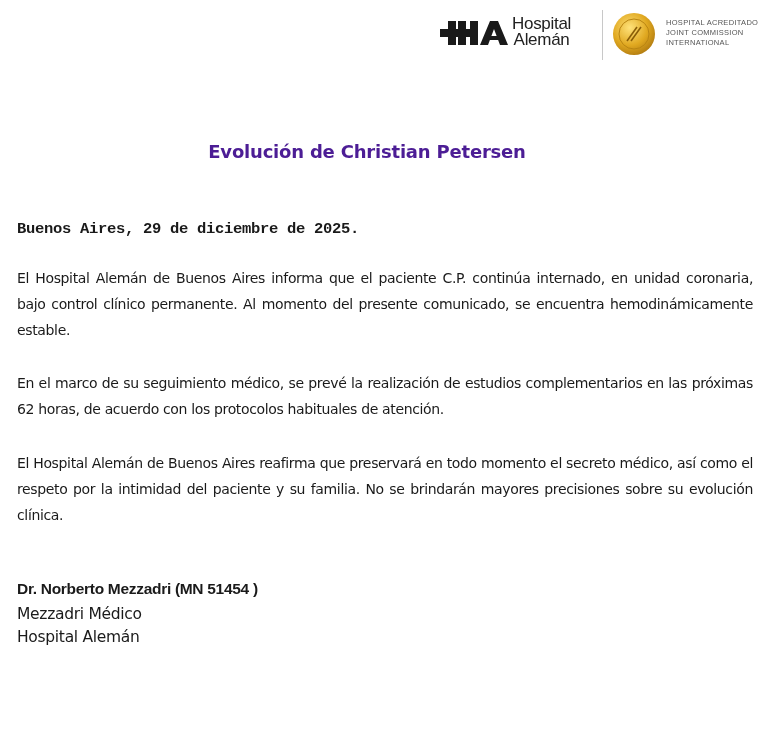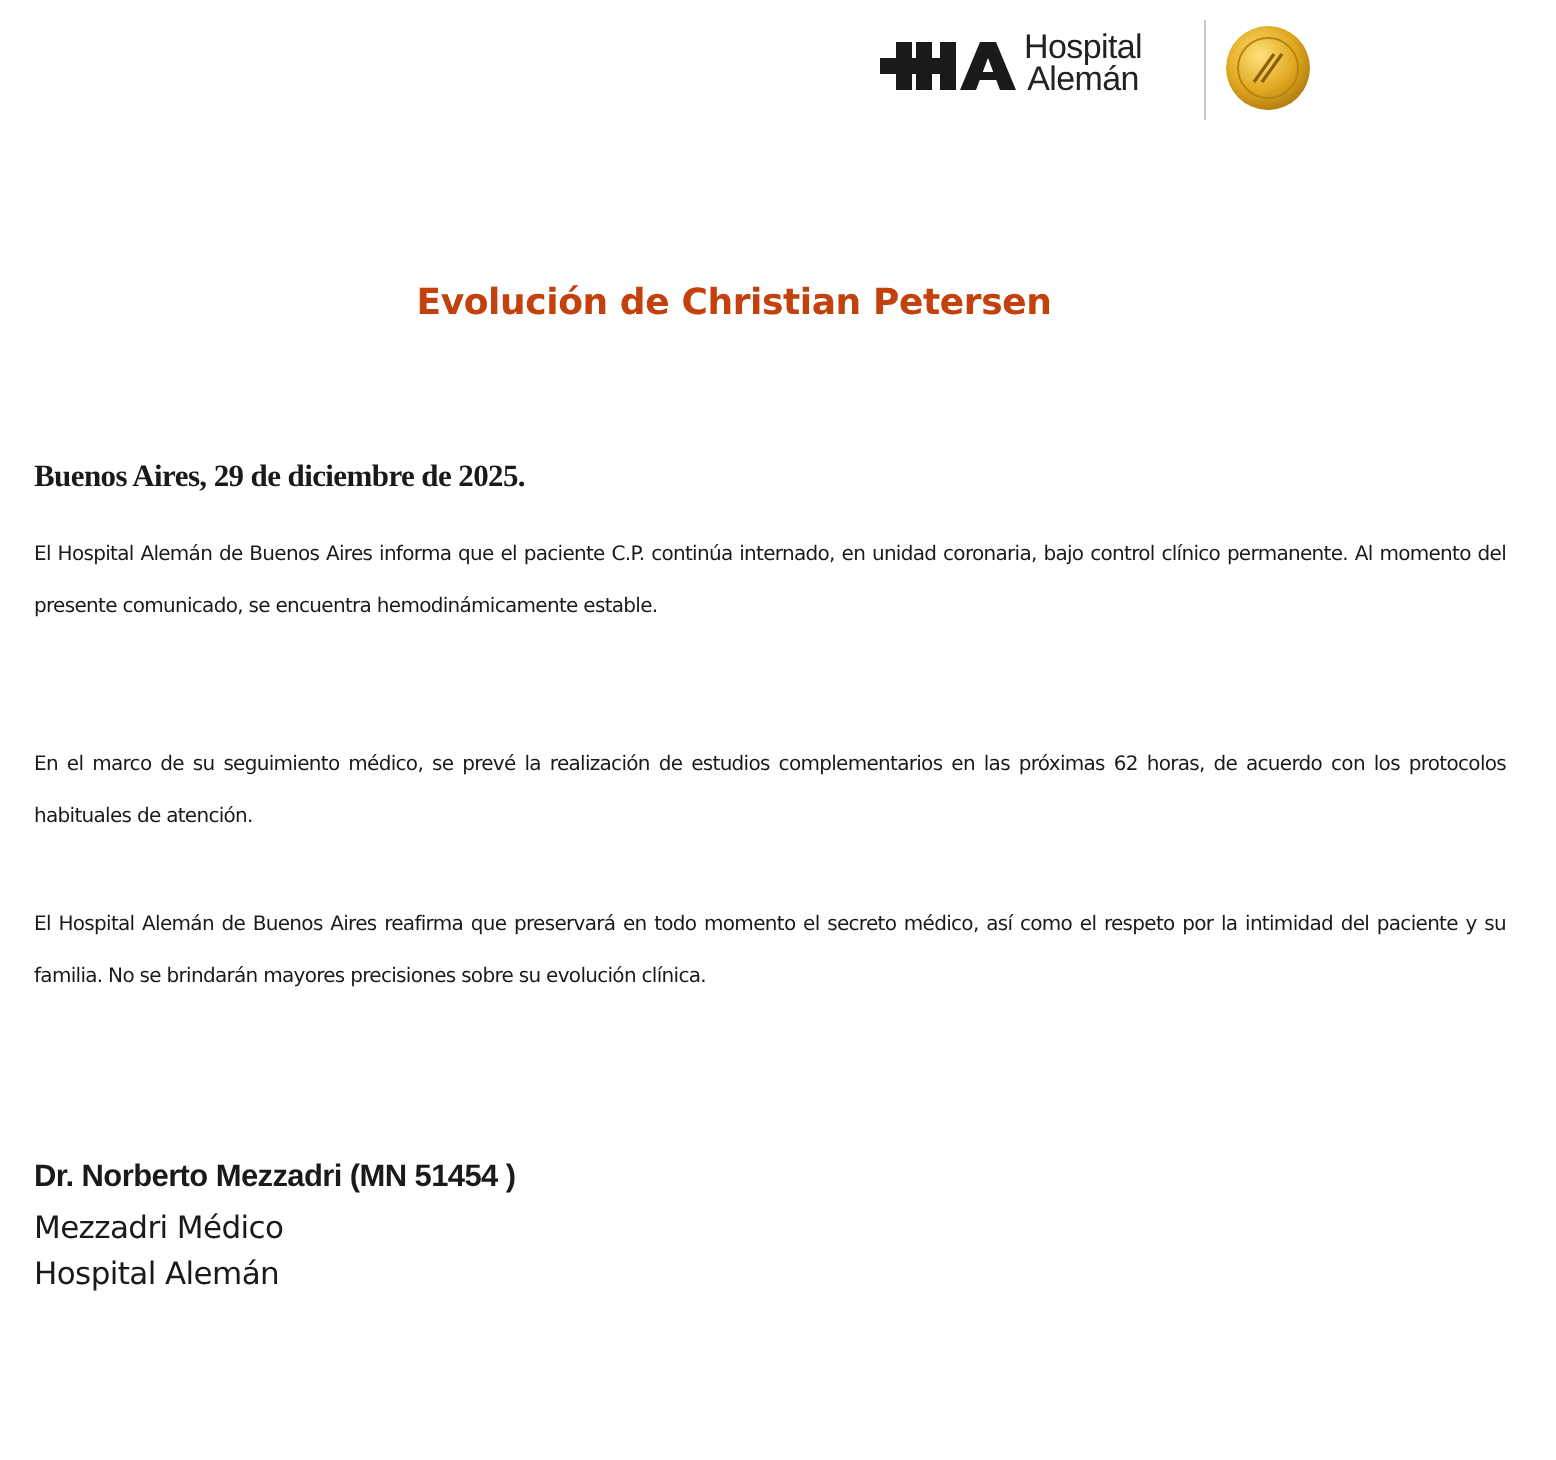--- a/index.html
+++ b/index.html
@@ -3,23 +3,23 @@
   <meta charset="utf-8">
   <style>
     html, body { margin: 0; padding: 0; background: #ffffff; }
     body { width: 778px; height: 730px; position: relative; overflow: hidden; color: #1a1a1a; font-family: "Liberation Sans", sans-serif; }
     .header { position: absolute; top: 6px; left: 440px; width: 338px; height: 52px; }
     .ha-mark { position: absolute; left: 0; top: 12px; width: 70px; height: 30px; }
     .ha-text { position: absolute; left: 72px; top: 10px; font-family: "Liberation Sans", sans-serif; font-size: 17px; line-height: 16px; color: #222; letter-spacing: -0.3px; text-align: center; }
     .divider { position: absolute; left: 162px; top: 4px; width: 1px; height: 50px; background: #c8c8c8; }
     .seal { position: absolute; left: 172px; top: 6px; width: 44px; height: 44px; }
     .accred { position: absolute; left: 226px; top: 12px; font-family: "Liberation Sans", sans-serif; font-size: 7.5px; line-height: 10px; color: #555; letter-spacing: 0.3px; }
-    .title { position: absolute; top: 141px; left: 0; width: 734px; text-align: center; font-size: 18px; font-weight: bold; font-family: "DejaVu Sans", sans-serif; letter-spacing: -0.2px; color: #c2410c; }
-    .date { position: absolute; top: 230px; left: 17px; font-size: 15.5px; font-weight: bold; font-family: Liberation Serif, serif; letter-spacing: -0.3px; }
-    .para { position: absolute; left: 17px; width: 736px; font-size: 10px; line-height: 26px; text-align: justify; font-family: "DejaVu Sans", sans-serif; letter-spacing: -0.35px; }
+    .title { position: absolute; top: 141px; left: 0; width: 734px; text-align: center; font-size: 18px; font-weight: bold; font-family: "DejaVu Sans", sans-serif; letter-spacing: -0.2px; color: #4c1d95; }
+    .date { position: absolute; top: 220px; left: 17px; font-size: 15.5px; font-weight: bold; font-family: Liberation Mono, monospace; letter-spacing: -0.3px; }
+    .para { position: absolute; left: 17px; width: 736px; font-size: 14px; line-height: 26px; text-align: justify; font-family: "DejaVu Sans", sans-serif; letter-spacing: -0.35px; }
     .p1 { top: 265px; }
     .p2 { top: 370px; }
     .p3 { top: 450px; }
     .sig-name { position: absolute; top: 580px; left: 17px; font-size: 15.5px; font-weight: bold; font-family: Liberation Sans, sans-serif; letter-spacing: -0.3px; }
     .sig-line { position: absolute; left: 17px; font-size: 15.5px; font-family: "DejaVu Sans", sans-serif; letter-spacing: -0.3px; }
     .l1 { top: 605px; }
     .l2 { top: 628px; }
   </style>
 </head>
 <body>
@@ -45,20 +45,25 @@
         <stop offset="0%" stop-color="#ffe27a"></stop>
         <stop offset="60%" stop-color="#e0a820"></stop>
         <stop offset="100%" stop-color="#b07a10"></stop>
       </radialGradient>
     </defs>
     <circle cx="22" cy="22" r="21" fill="url(#g)"></circle>
     <circle cx="22" cy="22" r="15" fill="none" stroke="#b98512" stroke-width="1"></circle>
     <line x1="15" y1="29" x2="25" y2="15" stroke="#8a5e08" stroke-width="1.6"></line>
     <line x1="19" y1="29" x2="29" y2="15" stroke="#8a5e08" stroke-width="1.6"></line>
   </svg>
+  <div class="accred">
+    <div>HOSPITAL ACREDITADO</div>
+    <div>JOINT COMMISSION</div>
+    <div>INTERNATIONAL</div>
+  </div>
 </div>
 
 <div class="title">Evolución de Christian Petersen</div>
 <div class="date">Buenos Aires, 29 de diciembre de 2025.</div>
 
 <div class="para p1">El Hospital Alemán de Buenos Aires informa que el paciente C.P. continúa internado, en unidad coronaria, bajo control clínico permanente. Al momento del presente comunicado, se encuentra hemodinámicamente estable.</div>
 <div class="para p2">En el marco de su seguimiento médico, se prevé la realización de estudios complementarios en las próximas 62 horas, de acuerdo con los protocolos habituales de atención.</div>
 <div class="para p3">El Hospital Alemán de Buenos Aires reafirma que preservará en todo momento el secreto médico, así como el respeto por la intimidad del paciente y su familia. No se brindarán mayores precisiones sobre su evolución clínica.</div>
 
 <div class="sig-name">Dr. Norberto Mezzadri (MN 51454 )</div>

